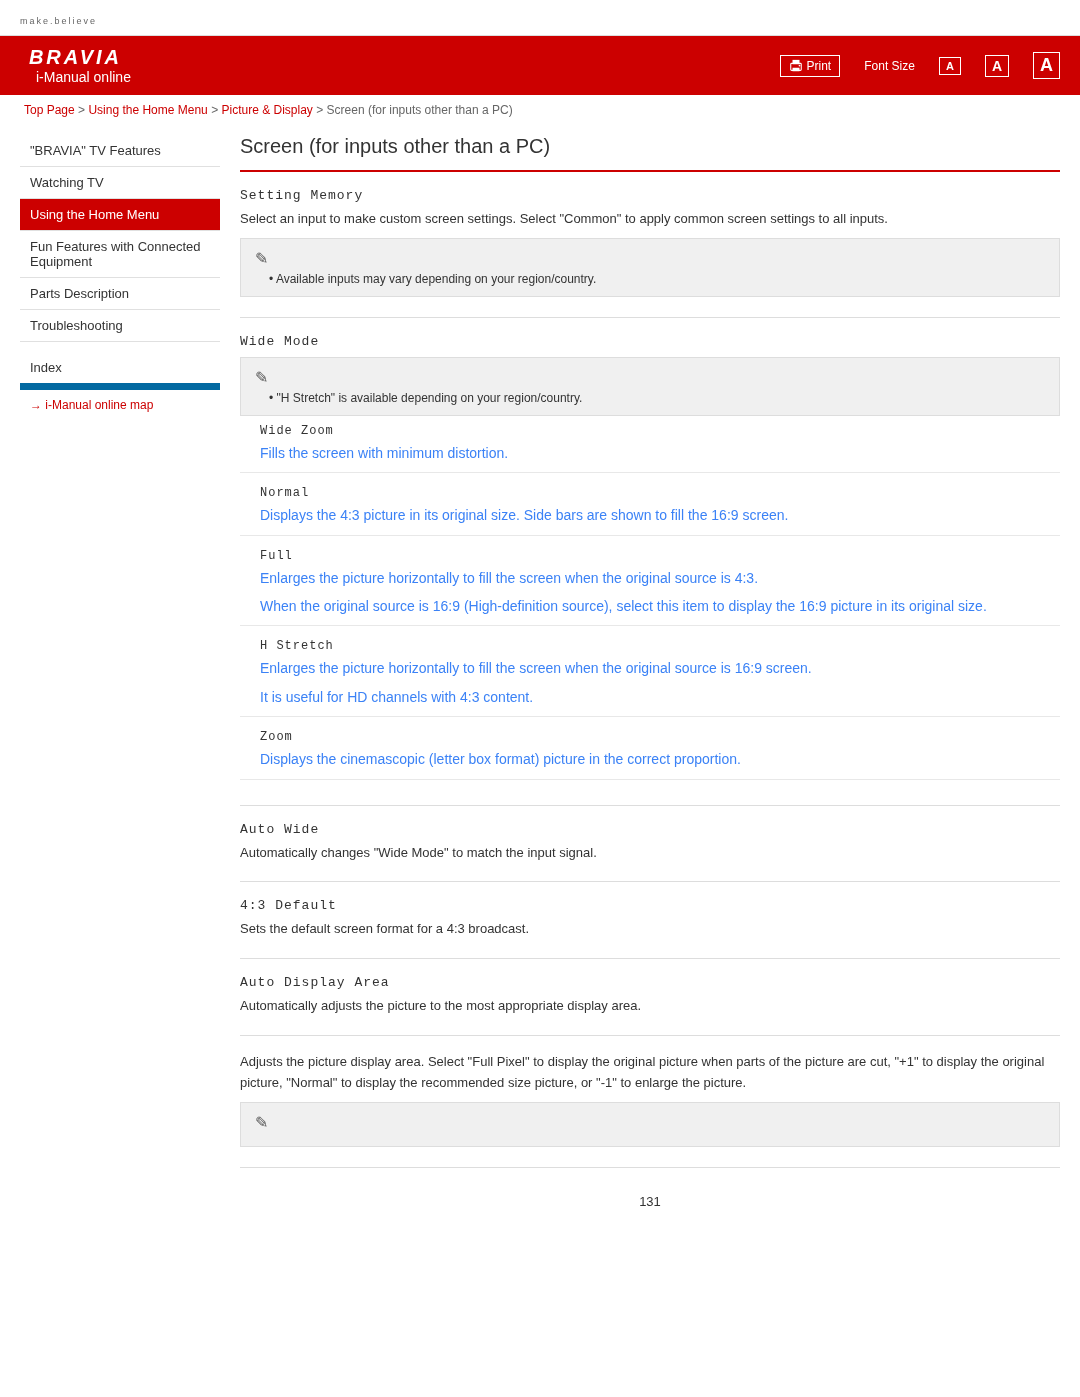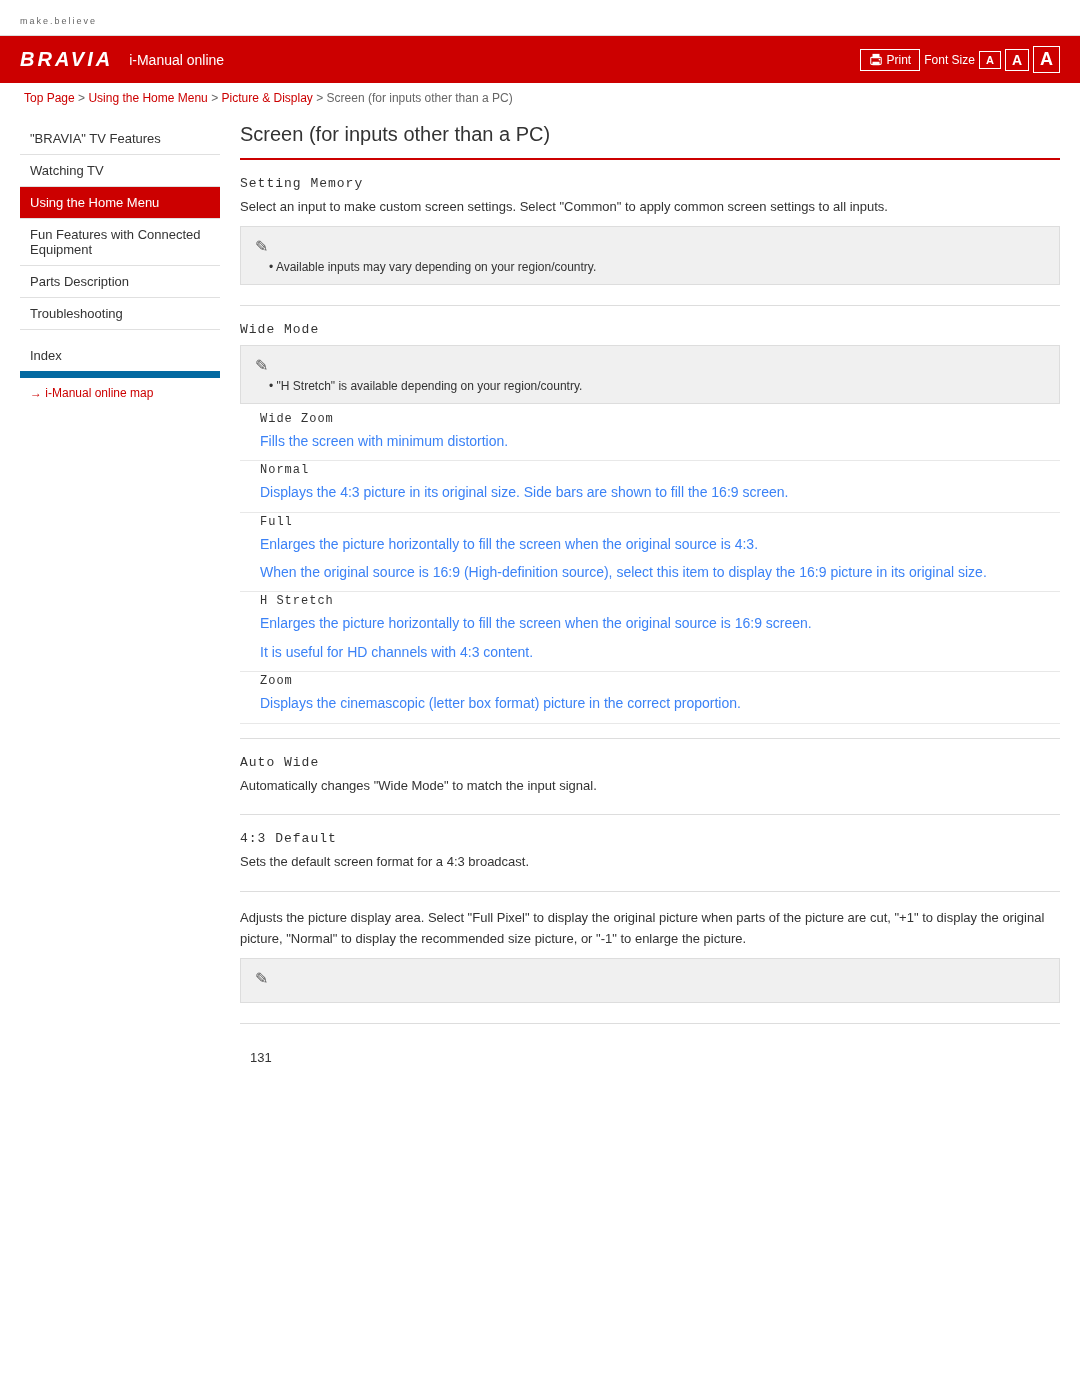--- a/index.html
+++ b/index.html
@@ -7,22 +7,22 @@
 
     
     .top-header { padding: 12px 20px 8px 20px; border-bottom: 1px solid #ddd; }
     .sony-logo { font-size: 22px; font-weight: bold; letter-spacing: 1px; color: #000; display: block; }
     .sony-tagline { font-size: 9px; color: #666; letter-spacing: 2px; }
 
     
     .nav-bar { background: #c00; padding: 10px 20px; display: flex; align-items: center; justify-content: space-between; }
     .bravia-logo { color: #fff; font-size: 20px; font-weight: bold; letter-spacing: 3px; font-style: italic; }
     .nav-title { color: #fff; font-size: 14px; margin-left: 16px; }
-    .nav-left { display: flex; align-items: center; }
-    .nav-right { display: flex; align-items: center; gap: 4px; }
+    .nav-left { display: flex; align-items: center; flex-direction: column; }
+    .nav-right { display: flex; align-items: center; gap: 24px; }
     .print-btn { border: 1px solid #fff; color: #fff; background: transparent; padding: 3px 8px; font-size: 12px; cursor: pointer; display: flex; align-items: center; gap: 4px; }
     .font-size-label { color: #fff; font-size: 12px; }
     .font-btn { border: 1px solid #fff; color: #fff; background: transparent; padding: 2px 6px; cursor: pointer; font-weight: bold; }
     .font-btn.large { font-size: 16px; }
 
     
     .breadcrumb { padding: 8px 24px; font-size: 12px; color: #666; }
     .breadcrumb a { color: #c00; text-decoration: none; }
     .breadcrumb span { color: #666; }
 
@@ -45,25 +45,25 @@
     .section:last-child { border-bottom: none; }
     .section-title { font-family: 'Courier New', monospace; font-size: 13px; color: #333; margin-bottom: 6px; letter-spacing: 1px; }
     .section-desc { font-size: 13px; color: #333; line-height: 1.6; margin-bottom: 6px; }
 
     .note-box { background: #f0f0f0; border: 1px solid #ddd; padding: 10px 14px; margin: 8px 0; }
     .note-icon { font-size: 16px; color: #555; margin-bottom: 4px; display: block; }
     .note-text { font-size: 12px; color: #333; }
     .note-bullet { padding-left: 14px; }
     .note-bullet::before { content: "• "; }
 
-    .sub-section { margin-bottom: 2px; border-bottom: 1px solid #e8e8e8; padding-bottom: 8px; }
+    .sub-section { margin-bottom: 13px; border-bottom: 1px solid #e8e8e8; padding-bottom: 8px; }
     .sub-title { font-family: 'Courier New', monospace; font-size: 12px; letter-spacing: 1px; color: #333; margin-bottom: 4px; margin-left: 20px; }
     .sub-desc { font-size: 14px; color: #3b82f6; line-height: 1.6; margin-left: 20px; }
 
-    .page-number { font-size: 13px; color: #333; padding: 10px; }
+    .page-number { text-align: center; font-size: 13px; color: #333; padding: 10px; }
 
     .print-icon-svg { display: inline-block; width: 14px; height: 14px; vertical-align: middle; }
   </style>
 </head>
 <body>
 
 <div class="top-header">
   <span class="sony-tagline">make.believe</span>
 </div>
 
@@ -164,20 +164,24 @@
     <div class="section">
       <div class="section-title">Auto Wide</div>
       <div class="section-desc">Automatically changes "Wide Mode" to match the input signal.</div>
     </div>
 
     <div class="section">
       <div class="section-title">4:3 Default</div>
       <div class="section-desc">Sets the default screen format for a 4:3 broadcast.</div>
     </div>
 
+    <div class="section">
+      <div class="section-title">Auto Display Area</div>
+      <div class="section-desc">Automatically adjusts the picture to the most appropriate display area.</div>
+    </div>
 
     <div class="section">
       <div class="section-desc">Adjusts the picture display area. Select "Full Pixel" to display the original picture when parts of the picture are cut, "+1" to display the original picture, "Normal" to display the recommended size picture, or "-1" to enlarge the picture.</div>
       <div class="note-box">
         <span class="note-icon">✎</span>
       </div>
     </div>
 
     <div class="page-number">131</div>
   </div>

